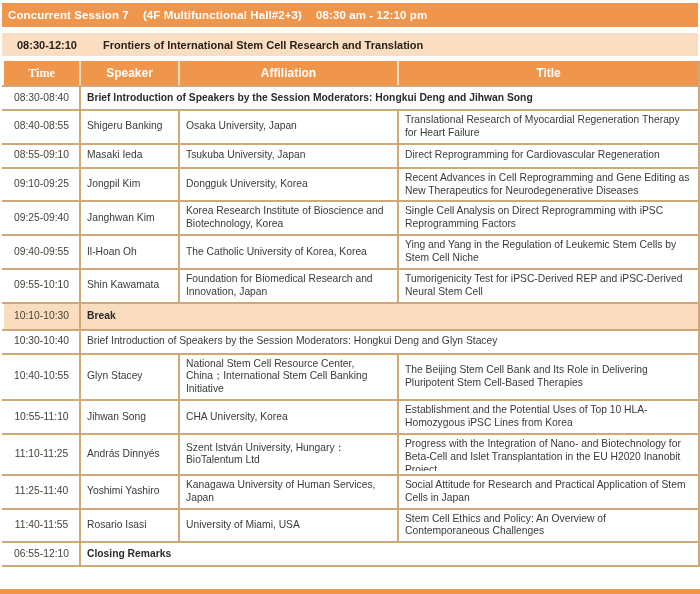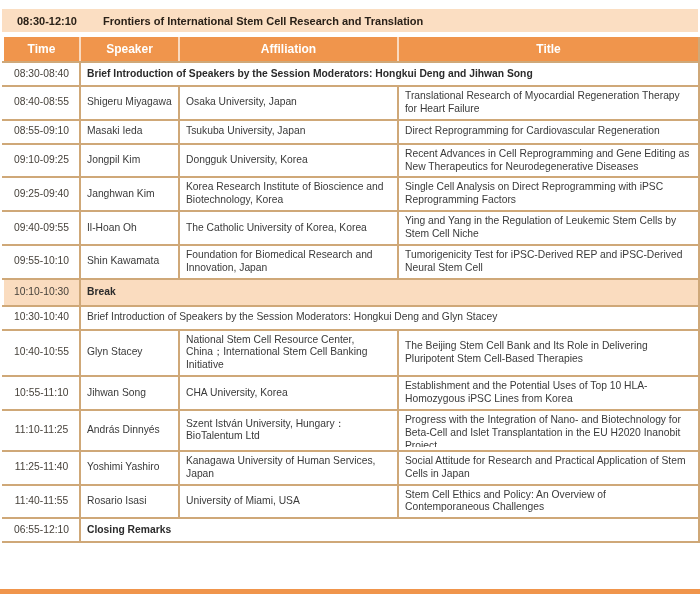--- a/index.html
+++ b/index.html
@@ -58,21 +58,21 @@
   thead th {
     background: #f0954c;
     color: #ffffff;
     font-weight: bold;
     font-size: 12px;
     height: 25px;
     text-align: center;
     border-bottom: 2px solid #cfa878;
     border-left: 2px solid rgba(255,255,255,.65);
   }
-  thead th:first-child { border-left: none; }
+  thead th:first-child { border-left: none; font-family: Liberation Serif, serif; }
 
   tbody td {
     border-bottom: 2px solid #cfa878;
     border-left: 2px solid #cfa878;
     vertical-align: middle;
     padding: 3px 6px;
     line-height: 1.25;
   }
   tbody td:first-child { border-left: none; }
   table { border-left: 2px solid #ffffff; border-right: 2px solid #cfa878; }
@@ -101,20 +101,25 @@
     left: 0; right: 0; bottom: 0;
     height: 5px;
     background: #f0954c;
   }
 </style>
 </head>
 <body>
 
 <div class="page">
 
+  <div class="topbar">
+    <span>Concurrent Session 7</span>
+    <span>(4F Multifunctional Hall#2+3)</span>
+    <span>08:30 am - 12:10 pm</span>
+  </div>
 
   <div class="session-row">
     <span class="s-time">08:30-12:10</span>
     <span class="s-title">Frontiers of International Stem Cell Research and Translation</span>
   </div>
 
   <table>
     <colgroup>
       <col class="c-time">
         <col class="c-speaker">
@@ -130,21 +135,21 @@
         </tr>
     </thead>
     <tbody id="table-body">
         <tr class="bold">
           <td class="time">08:30-08:40</td>
           <td class="span-cell" colspan="3">Brief Introduction of Speakers by the Session Moderators: Hongkui Deng and Jihwan Song</td>
         </tr>
         <tr>
           <td class="time">08:40-08:55</td>
           <td class="speaker">
-            <div class="cell-text">Shigeru Miyagawa</div>
+            <div class="cell-text">Shigeru Banking</div>
           </td>
           <td class="affiliation">
             <div class="cell-text">Osaka University, Japan</div>
           </td>
           <td class="title">
             <div class="cell-text">Translational Research of Myocardial Regeneration Therapy for Heart Failure</div>
           </td>
         </tr>
         <tr>
           <td class="time">08:55-09:10</td>

